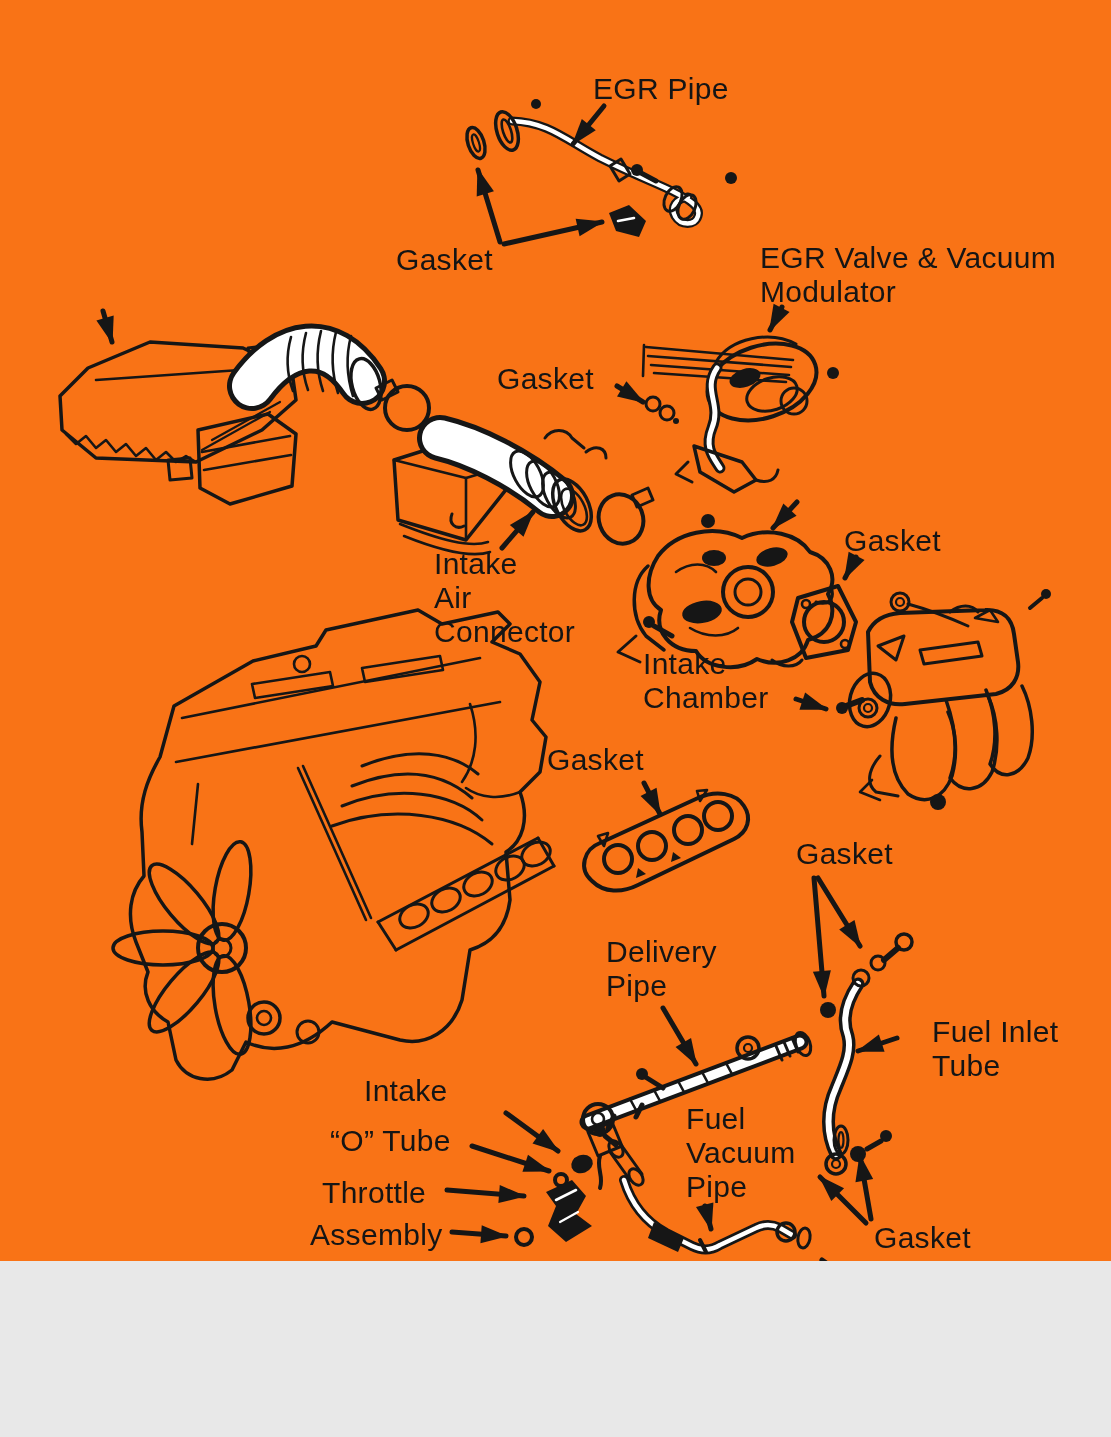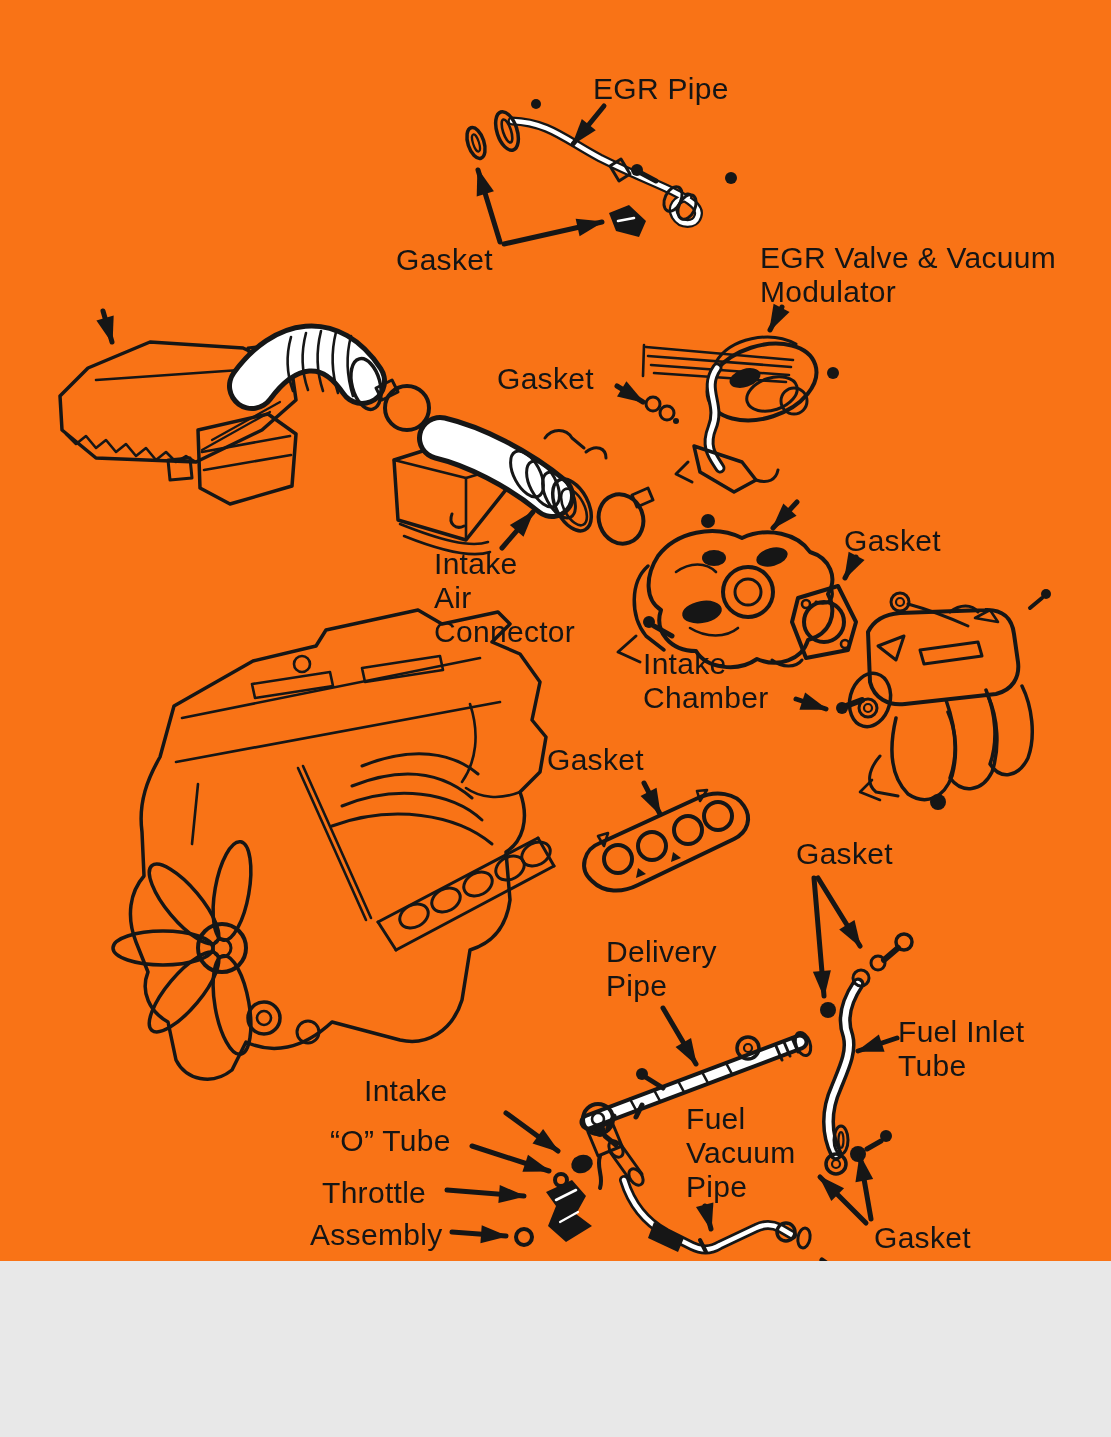--- a/index.html
+++ b/index.html
@@ -320,21 +320,21 @@
 <div class="lbl" style="left:844px;top:524px">Gasket</div>
 <div class="lbl" style="left:434px;top:547px">Intake
 Air
 Connector</div>
 <div class="lbl" style="left:643px;top:647px">Intake
 Chamber</div>
 <div class="lbl" style="left:547px;top:743px">Gasket</div>
 <div class="lbl" style="left:796px;top:837px">Gasket</div>
 <div class="lbl" style="left:606px;top:935px">Delivery
 Pipe</div>
-<div class="lbl" style="left:898px;top:1015px">Fuel Inlet
+<div class="lbl" style="left:932px;top:1015px">Fuel Inlet
 Tube</div>
 <div class="lbl" style="left:364px;top:1074px">Intake</div>
 <div class="lbl" style="left:330px;top:1124px">“O” Tube</div>
 <div class="lbl" style="left:322px;top:1176px">Throttle</div>
 <div class="lbl" style="left:310px;top:1218px">Assembly</div>
 <div class="lbl" style="left:686px;top:1102px">Fuel
 Vacuum
 Pipe</div>
 <div class="lbl" style="left:874px;top:1221px">Gasket</div>
 <div class="code" style="left:36px;top:1326px">94C45114</div>

